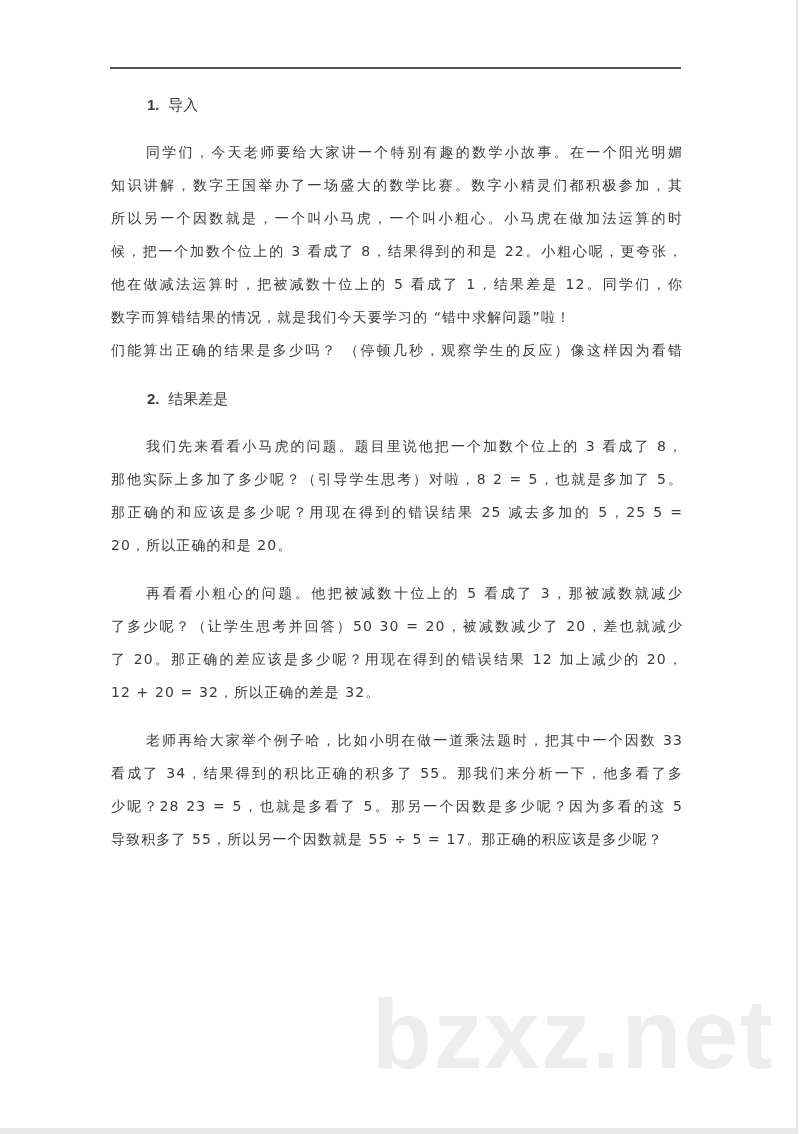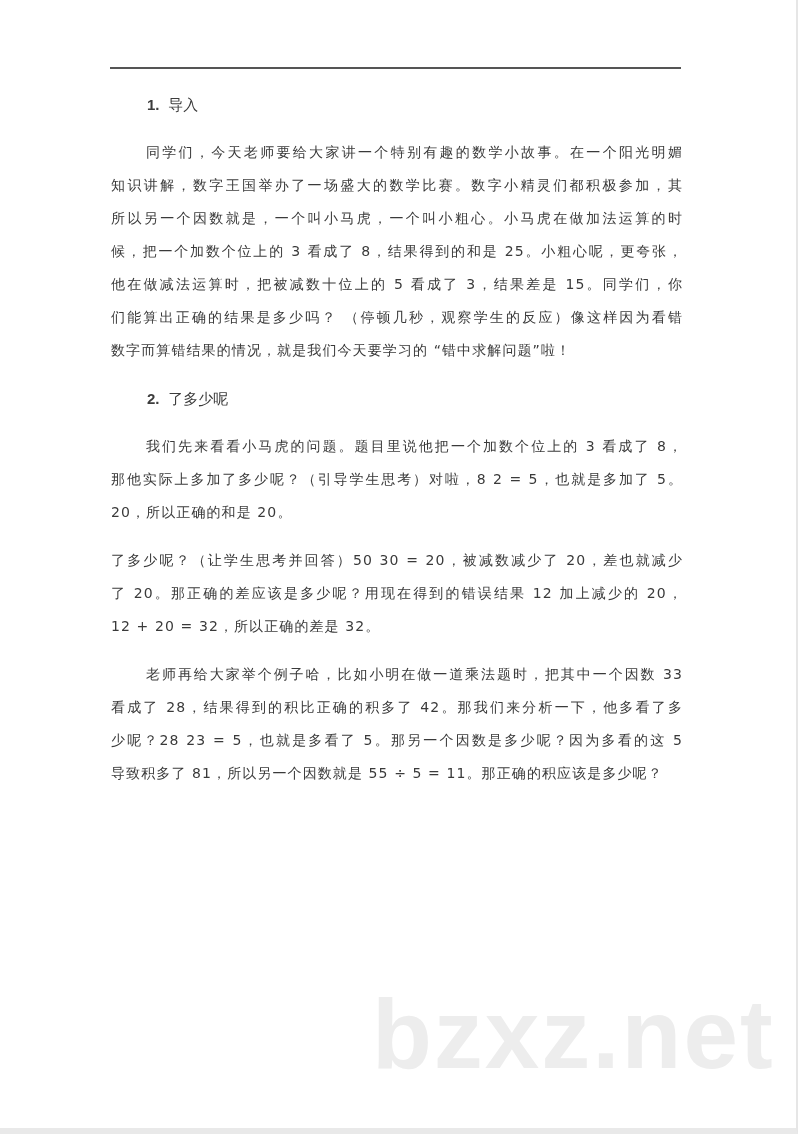--- a/index.html
+++ b/index.html
@@ -98,44 +98,46 @@
   <div class="content">
 
     <div class="heading">
       <span class="num">1.</span>
       <span>导入</span>
     </div>
     <div class="para">
       <span class="line first">同学们，今天老师要给大家讲一个特别有趣的数学小故事。在一个阳光明媚</span>
       <span class="line">知识讲解，数字王国举办了一场盛大的数学比赛。数字小精灵们都积极参加，其</span>
       <span class="line">所以另一个因数就是，一个叫小马虎，一个叫小粗心。小马虎在做加法运算的时</span>
-      <span class="line">候，把一个加数个位上的 3 看成了 8，结果得到的和是 25。小粗心呢，更夸张，</span>
-      <span class="line">他在做减法运算时，把被减数十位上的 5 看成了 3，结果差是 15。同学们，你</span>
+      <span class="line">候，把一个加数个位上的 3 看成了 8，结果得到的和是 22。小粗心呢，更夸张，</span>
+      <span class="line">他在做减法运算时，把被减数十位上的 5 看成了 1，结果差是 12。同学们，你</span>
+      <span class="line last">数字而算错结果的情况，就是我们今天要学习的 “错中求解问题”啦！</span>
       <span class="line">们能算出正确的结果是多少吗？ （停顿几秒，观察学生的反应）像这样因为看错</span>
-      <span class="line last">数字而算错结果的情况，就是我们今天要学习的 “错中求解问题”啦！</span>
     </div>
 
     <div class="heading">
       <span class="num">2.</span>
-      <span>了多少呢</span>
+      <span>结果差是</span>
     </div>
 
     <div class="para">
       <span class="line first">我们先来看看小马虎的问题。题目里说他把一个加数个位上的 3 看成了 8，</span>
       <span class="line">那他实际上多加了多少呢？（引导学生思考）对啦，8   2 = 5，也就是多加了 5。</span>
+      <span class="line">那正确的和应该是多少呢？用现在得到的错误结果 25 减去多加的 5，25   5 =</span>
       <span class="line last">20，所以正确的和是 20。</span>
     </div>
 
     <div class="para">
+      <span class="line first">再看看小粗心的问题。他把被减数十位上的 5 看成了 3，那被减数就减少</span>
       <span class="line">了多少呢？（让学生思考并回答）50   30 = 20，被减数减少了 20，差也就减少</span>
       <span class="line">了 20。那正确的差应该是多少呢？用现在得到的错误结果 12 加上减少的 20，</span>
       <span class="line last">12 + 20 = 32，所以正确的差是 32。</span>
     </div>
 
     <div class="para">
       <span class="line first">老师再给大家举个例子哈，比如小明在做一道乘法题时，把其中一个因数 33</span>
-      <span class="line">看成了 28，结果得到的积比正确的积多了 42。那我们来分析一下，他多看了多</span>
+      <span class="line">看成了 34，结果得到的积比正确的积多了 55。那我们来分析一下，他多看了多</span>
       <span class="line">少呢？28   23 = 5，也就是多看了 5。那另一个因数是多少呢？因为多看的这 5</span>
-      <span class="line last">导致积多了 81，所以另一个因数就是 55 ÷ 5 = 11。那正确的积应该是多少呢？</span>
+      <span class="line last">导致积多了 55，所以另一个因数就是 55 ÷ 5 = 17。那正确的积应该是多少呢？</span>
     </div>
 
   </div>
 </div>
 
 </body></html>

